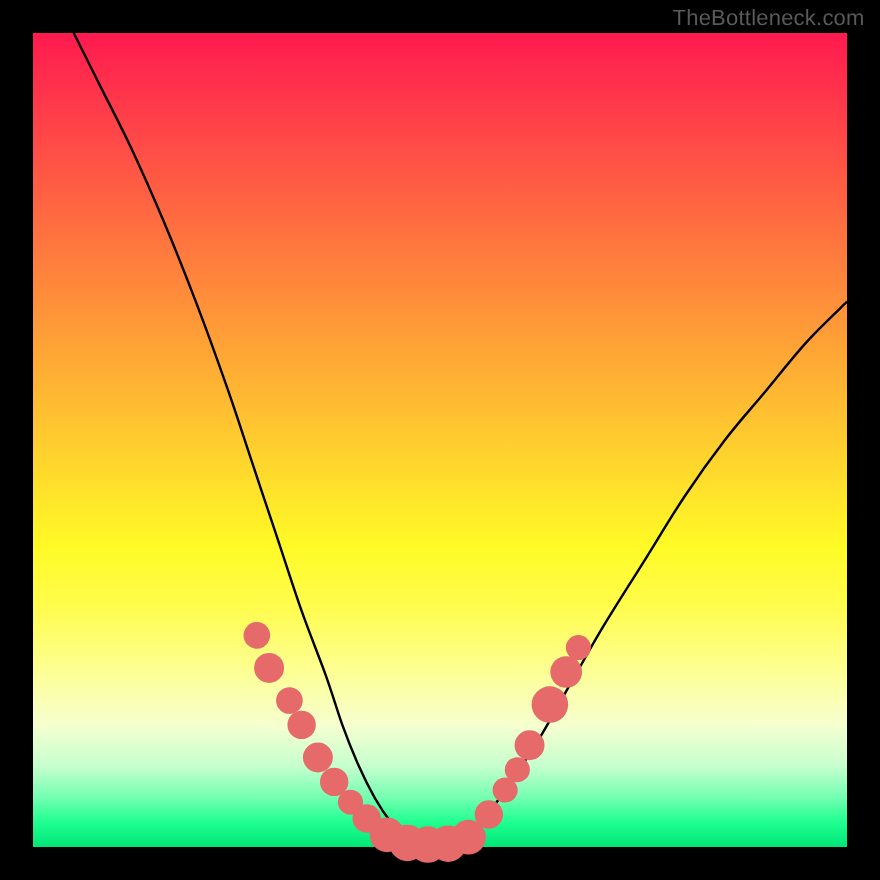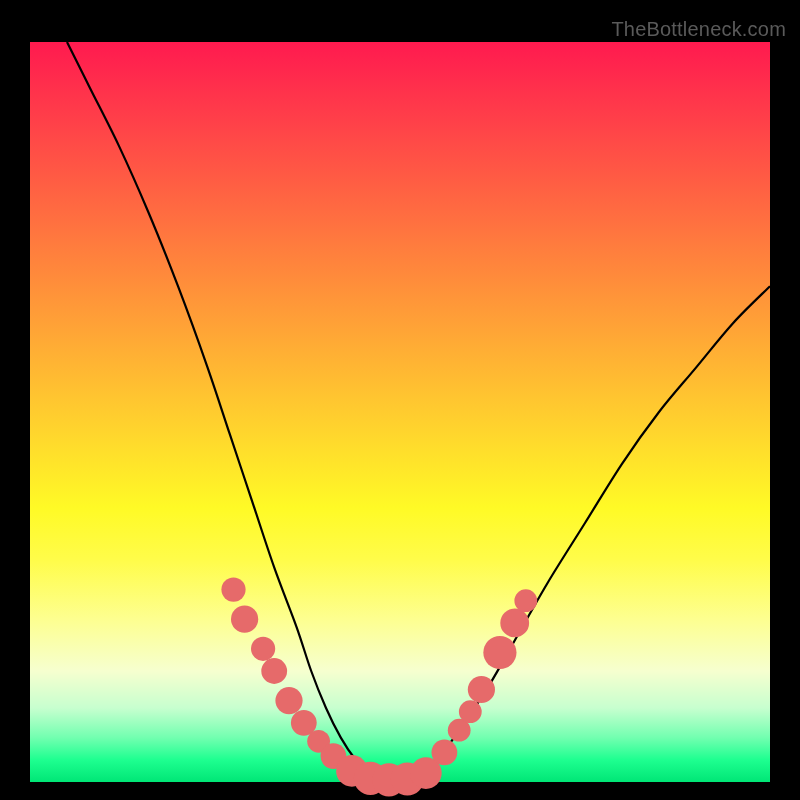--- a/index.html
+++ b/index.html
@@ -7,21 +7,21 @@
     padding: 0;
     width: 800px;
     height: 800px;
     background: #000;
     overflow: hidden;
     font-family: Arial, Helvetica, sans-serif;
   }
   .frame {
     position: absolute;
     left: 0;
-    top: 12px;
+    top: 0;
     width: 800px;
     height: 588px;
     background: #000;
   }
   .plot {
     position: absolute;
     left: 30px;
     top: 30px;
     width: 740px;
     height: 740px;

